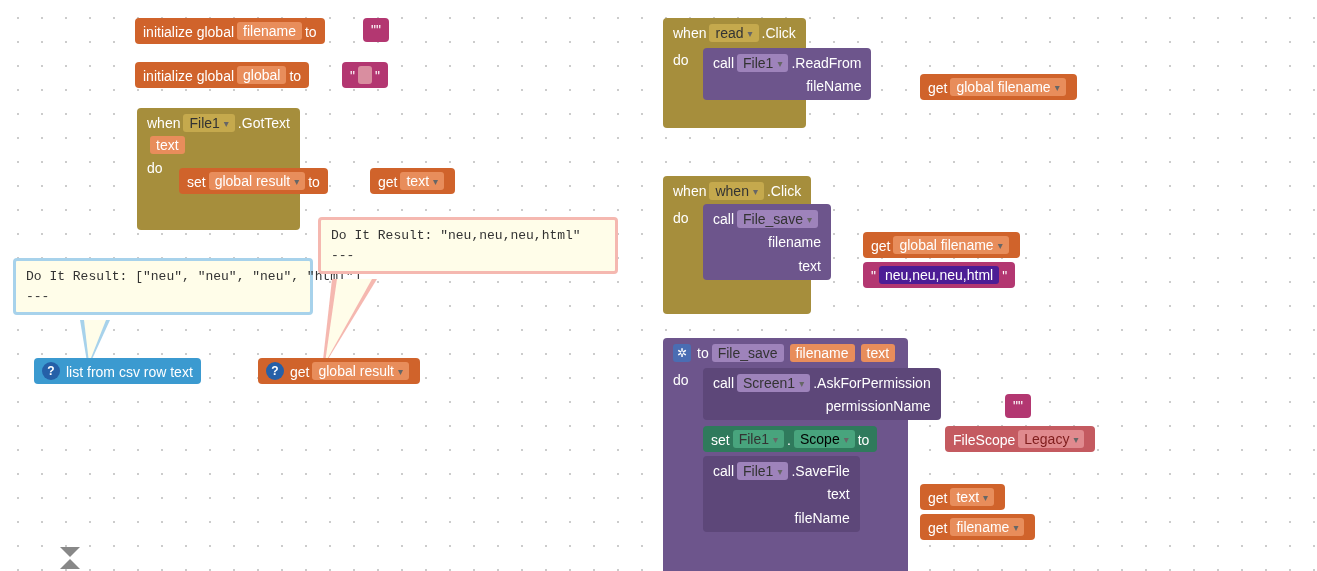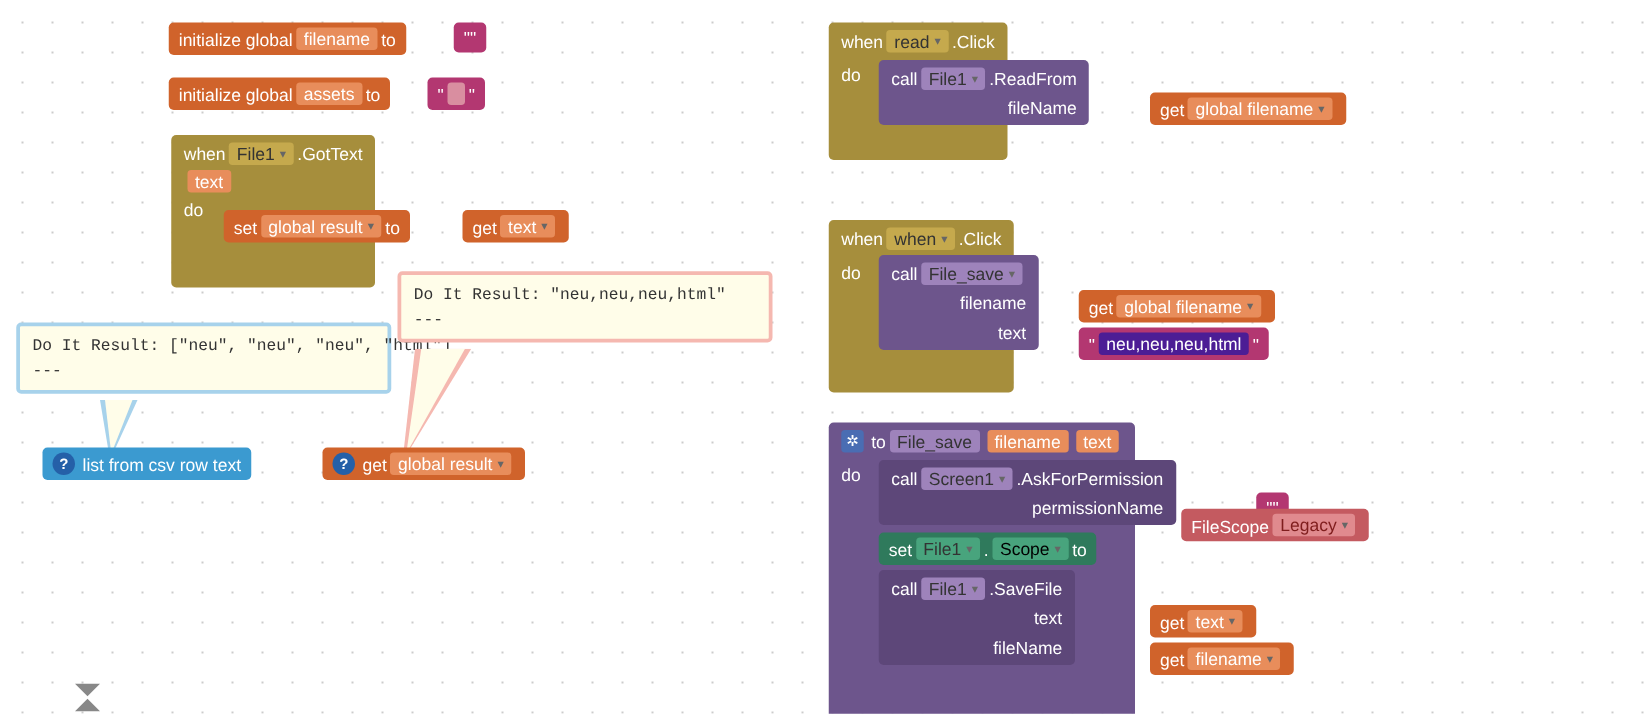--- a/index.html
+++ b/index.html
@@ -47,21 +47,21 @@
   <span class="chip orange-chip">filename</span>
   <span>to</span>
 </div>
 <div class="blk magenta" style="left:363px; top:18px;">
   <span>"</span>
   <span>"</span>
 </div>
 
 <div class="blk orange" style="left:135px; top:62px;">
   <span>initialize global</span>
-  <span class="chip orange-chip">assets</span>
+  <span class="chip orange-chip">global</span>
   <span>to</span>
 </div>
 <div class="blk magenta" style="left:342px; top:62px;">
   <span>"</span>
   <span class="chip" style="background:#d98ea0;min-width:14px;height:18px"></span>
   <span>"</span>
 </div>
 
 <div class="blk tan" style="left:137px; top:108px; padding:6px 10px 54px 10px; align-items:flex-start; flex-direction:column;">
   <div style="display:flex;align-items:center">
@@ -177,21 +177,21 @@
   <span>"</span>
 </div>
 
 <div class="blk green" style="left:703px; top:426px;">
   <span>set</span>
   <span class="chip greenlight dd" style="color:#333">File1</span>
   <span>.</span>
   <span class="chip greenlight dd" style="color:#000000">Scope</span>
   <span>to</span>
 </div>
-<div class="blk rose" style="left:945px; top:407px;">
+<div class="blk rose" style="left:945px; top:426px;">
   <span>FileScope</span>
   <span class="chip dd" style="background:#e08a8e;color:#7f1d1d">Legacy</span>
 </div>
 
 <div class="blk purple" style="left:703px; top:456px; padding:6px 10px; flex-direction:column; align-items:flex-end; background:#5d4779;">
   <div style="display:flex;align-items:center;align-self:flex-start">
     <span>call</span>
     <span class="chip purple-chip dd" style="color:#333">File1</span>
     <span>.SaveFile</span>
   </div>

